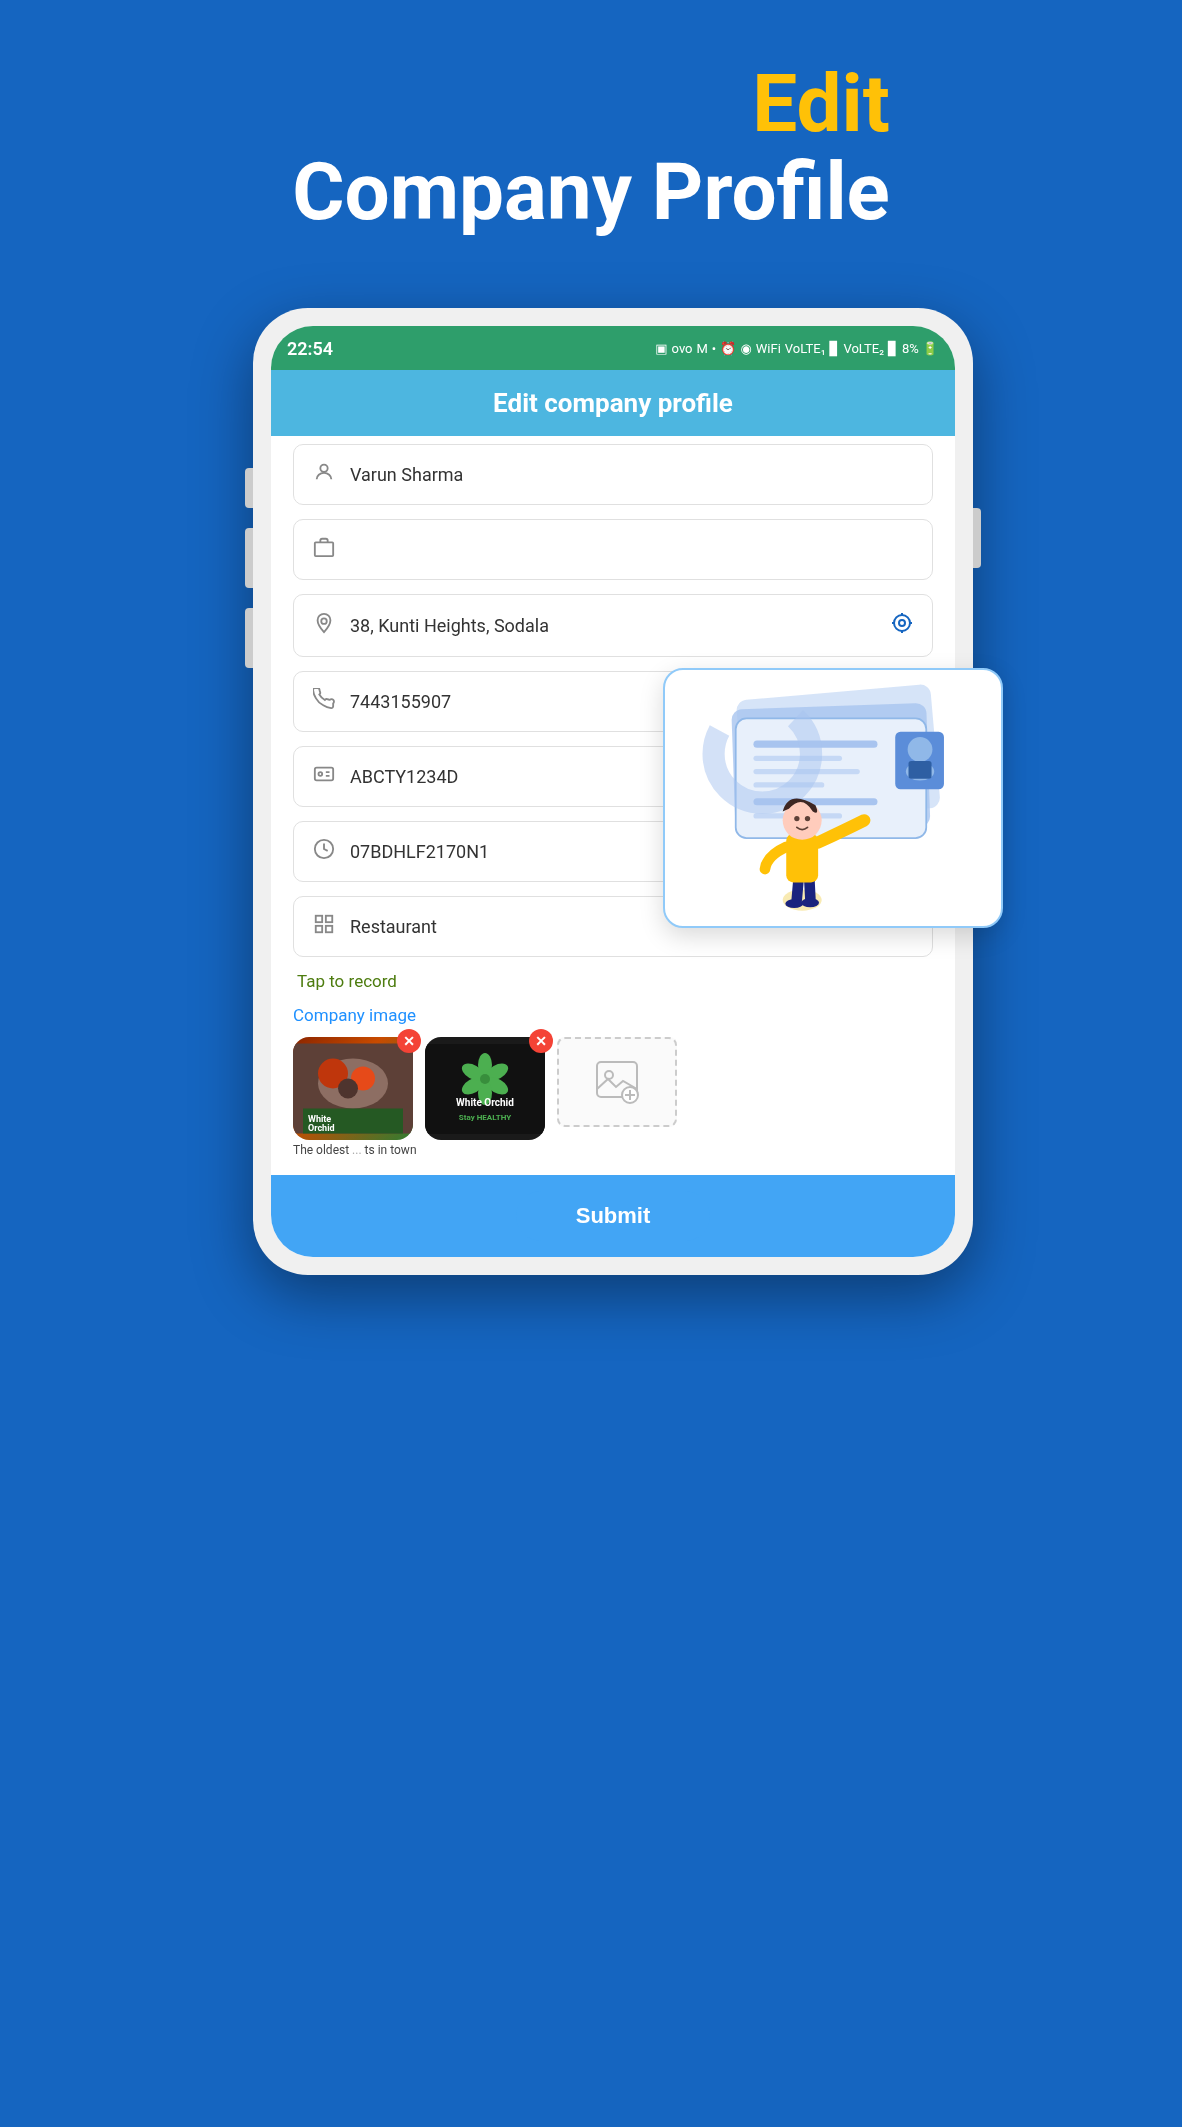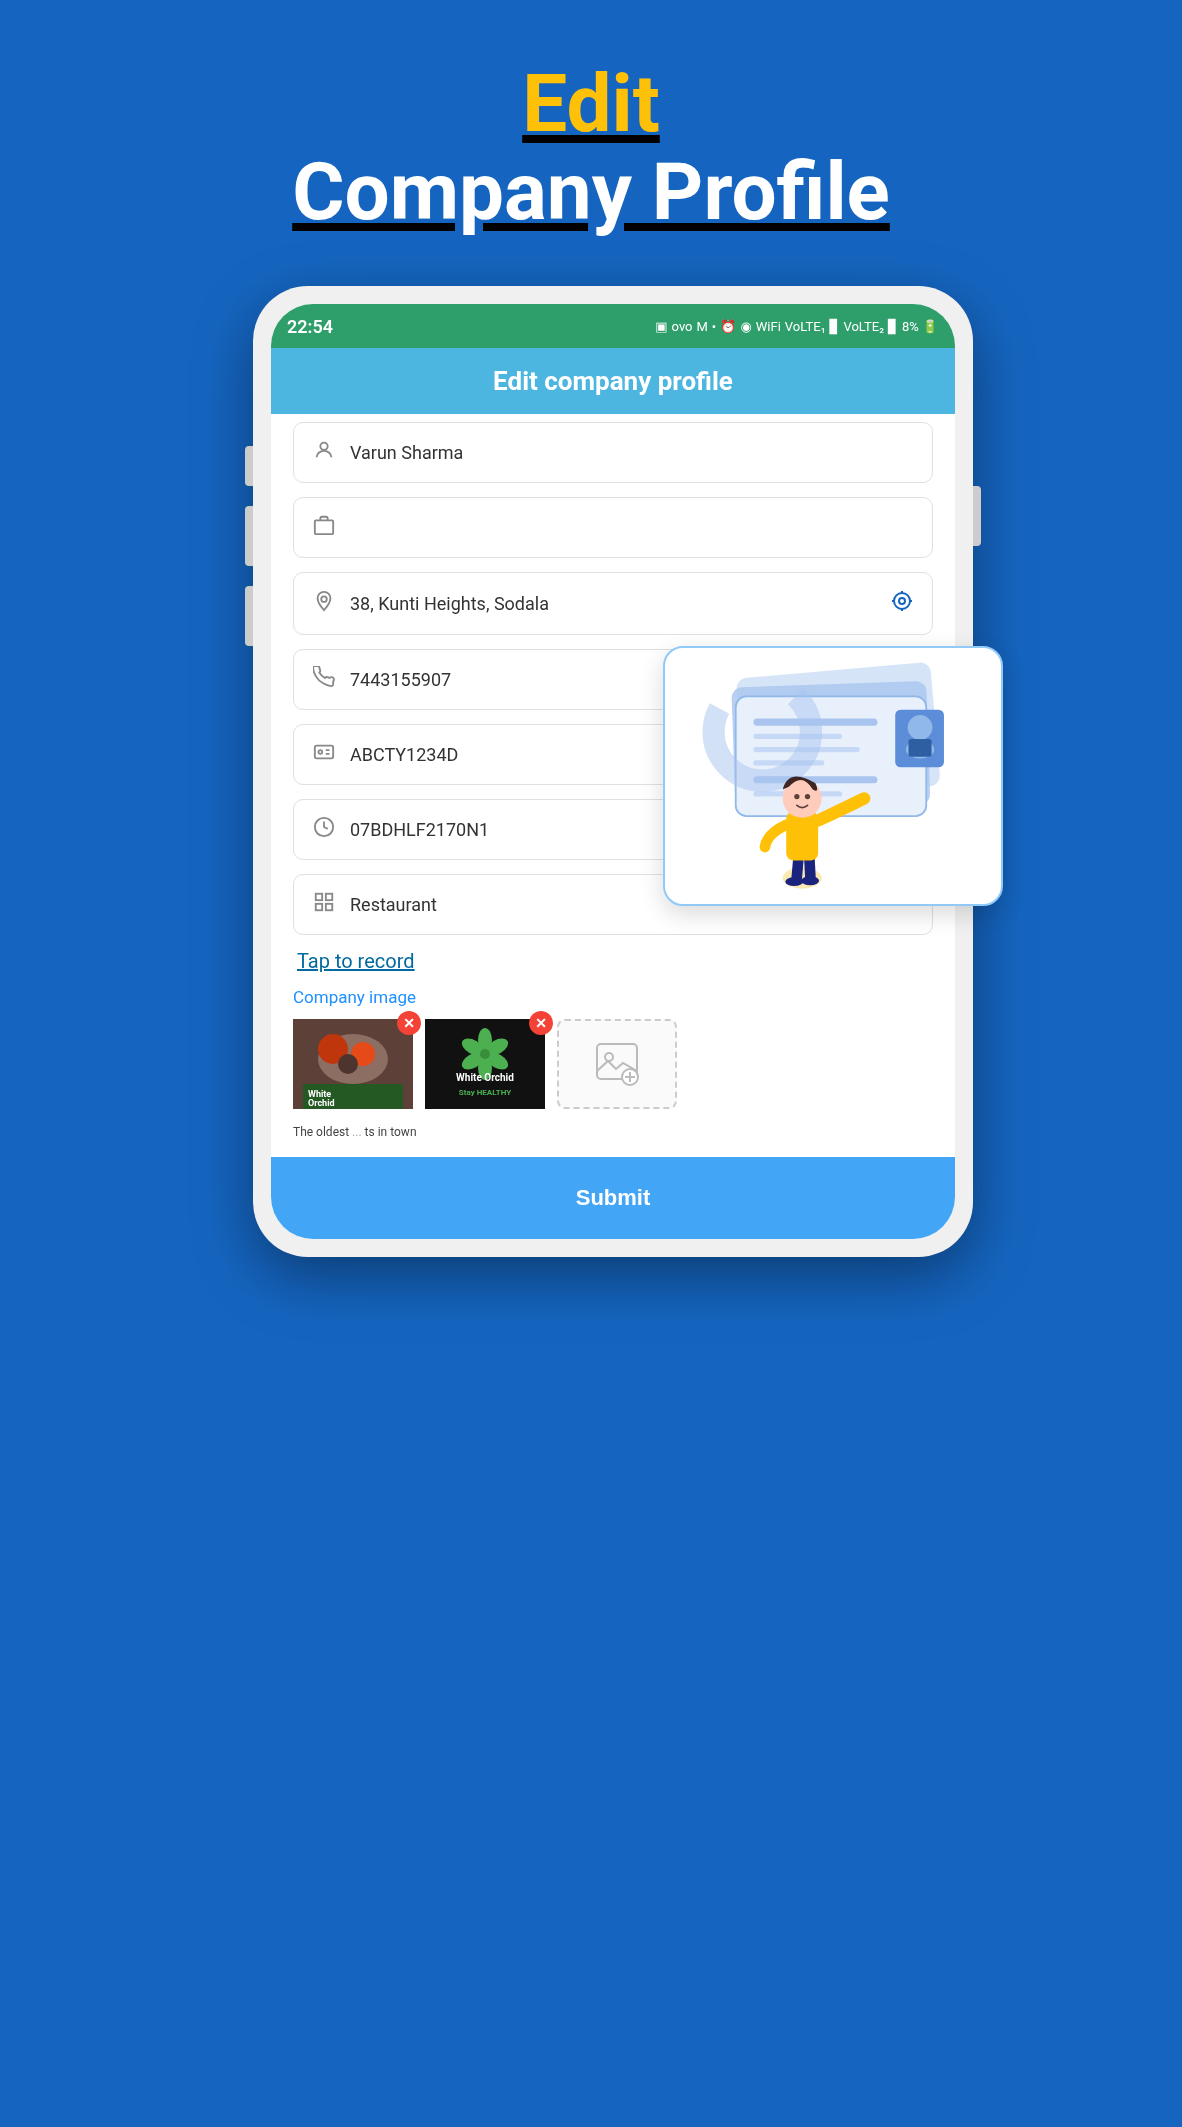--- a/index.html
+++ b/index.html
@@ -9,23 +9,22 @@
       background-color: #1565C0;
       font-family: 'Roboto', Arial, sans-serif;
       display: flex;
       flex-direction: column;
       align-items: center;
       padding: 60px 0 40px;
     }
 
     
     .page-title-section {
-      text-align: center;
-      margin-bottom: 50px;
-      text-decoration: underline;
+      text-align: right;
+      margin-bottom: 72px;
     }
     .page-title-edit {
       font-size: 80px;
       font-weight: 700;
       color: #FFC107;
       line-height: 1.1;
     }
     .page-title-company {
       font-size: 80px;
       font-weight: 700;
@@ -111,25 +110,24 @@
       color: #333;
       flex: 1;
     }
     .field-action-icon {
       color: #1565C0;
       font-size: 22px;
     }
 
     
     .tap-record {
-      color: #0369a1;
-      font-size: 20px;
+      color: #4d7c0f;
+      font-size: 17px;
       margin: 10px 0 14px;
       padding-left: 4px;
-      text-decoration: underline;
     }
 
     
     .section-label {
       color: #1E90FF;
       font-size: 17px;
       margin-bottom: 12px;
     }
 
     .image-row {
@@ -137,22 +135,22 @@
       gap: 12px;
       margin-bottom: 16px;
     }
     .image-thumb-wrap {
       position: relative;
       width: 120px;
       height: 90px;
     }
     .image-thumb {
       width: 120px;
-      height: 90px;
-      border-radius: 0;
+      height: 103px;
+      border-radius: 16px;
       overflow: hidden;
     }
     .img-food {
       background: linear-gradient(135deg, #8B2500 0%, #C84B00 40%, #2E7D32 100%);
       width: 100%;
       height: 100%;
       display: flex;
       align-items: flex-end;
       justify-content: center;
       padding-bottom: 6px;

